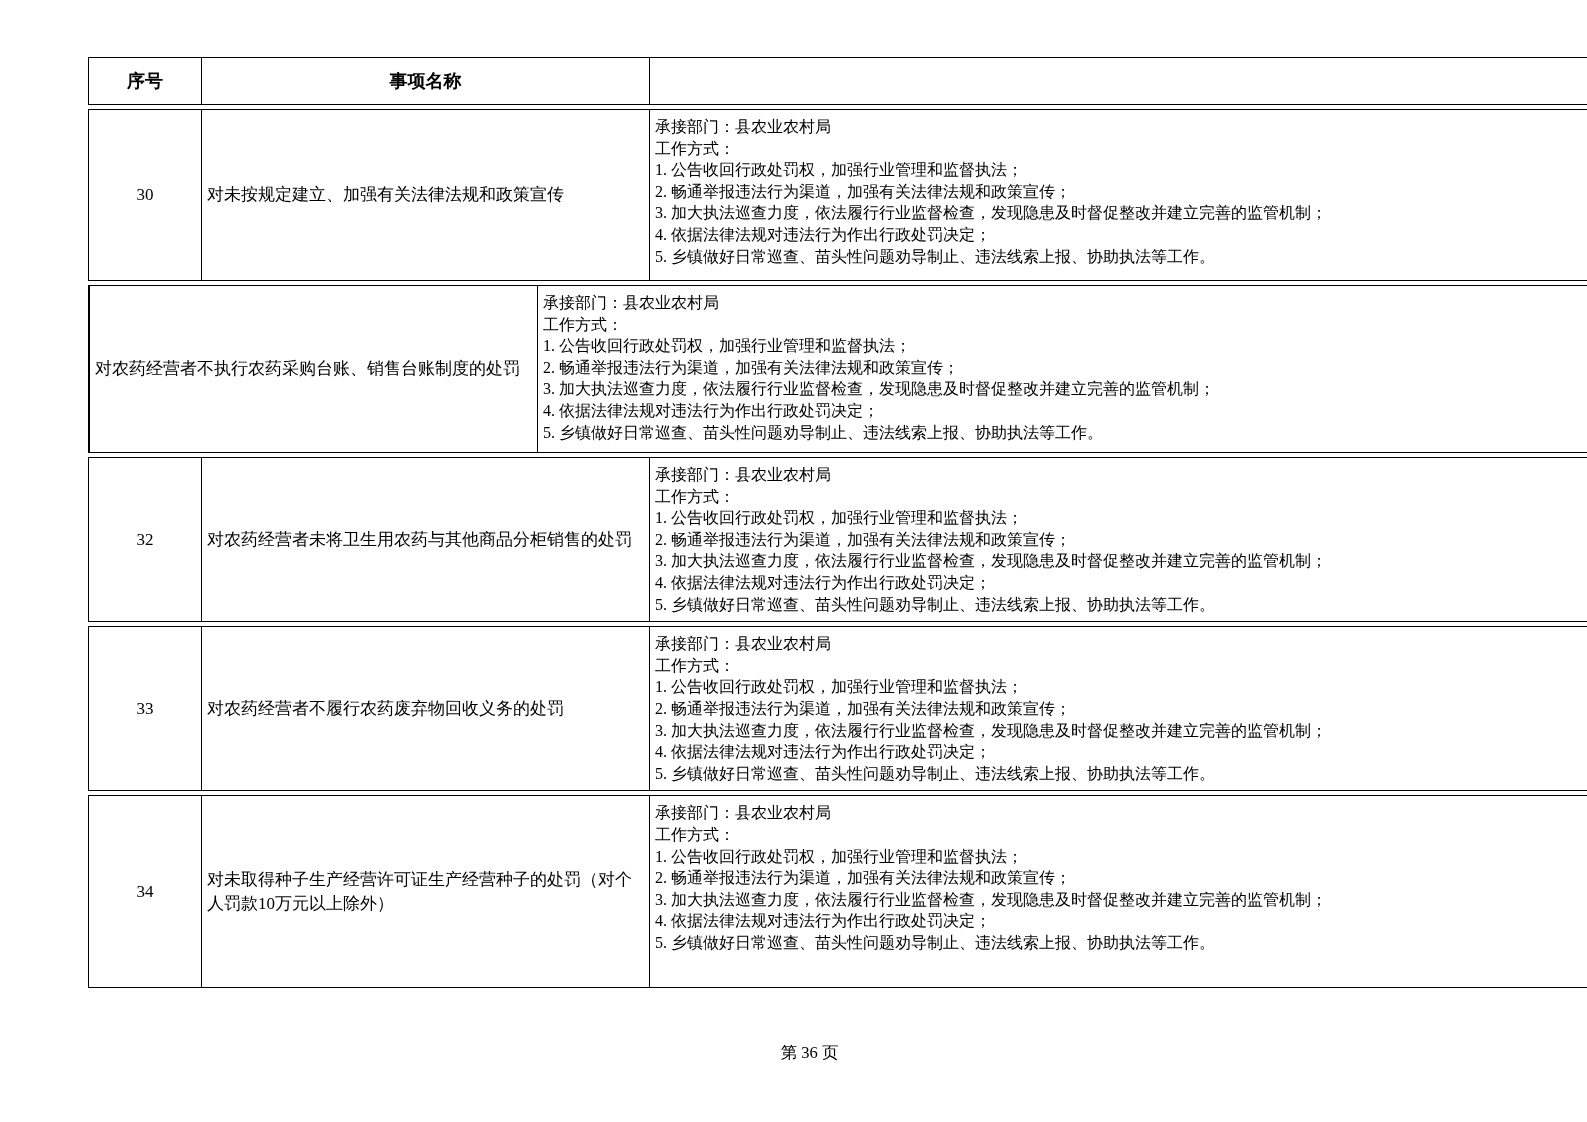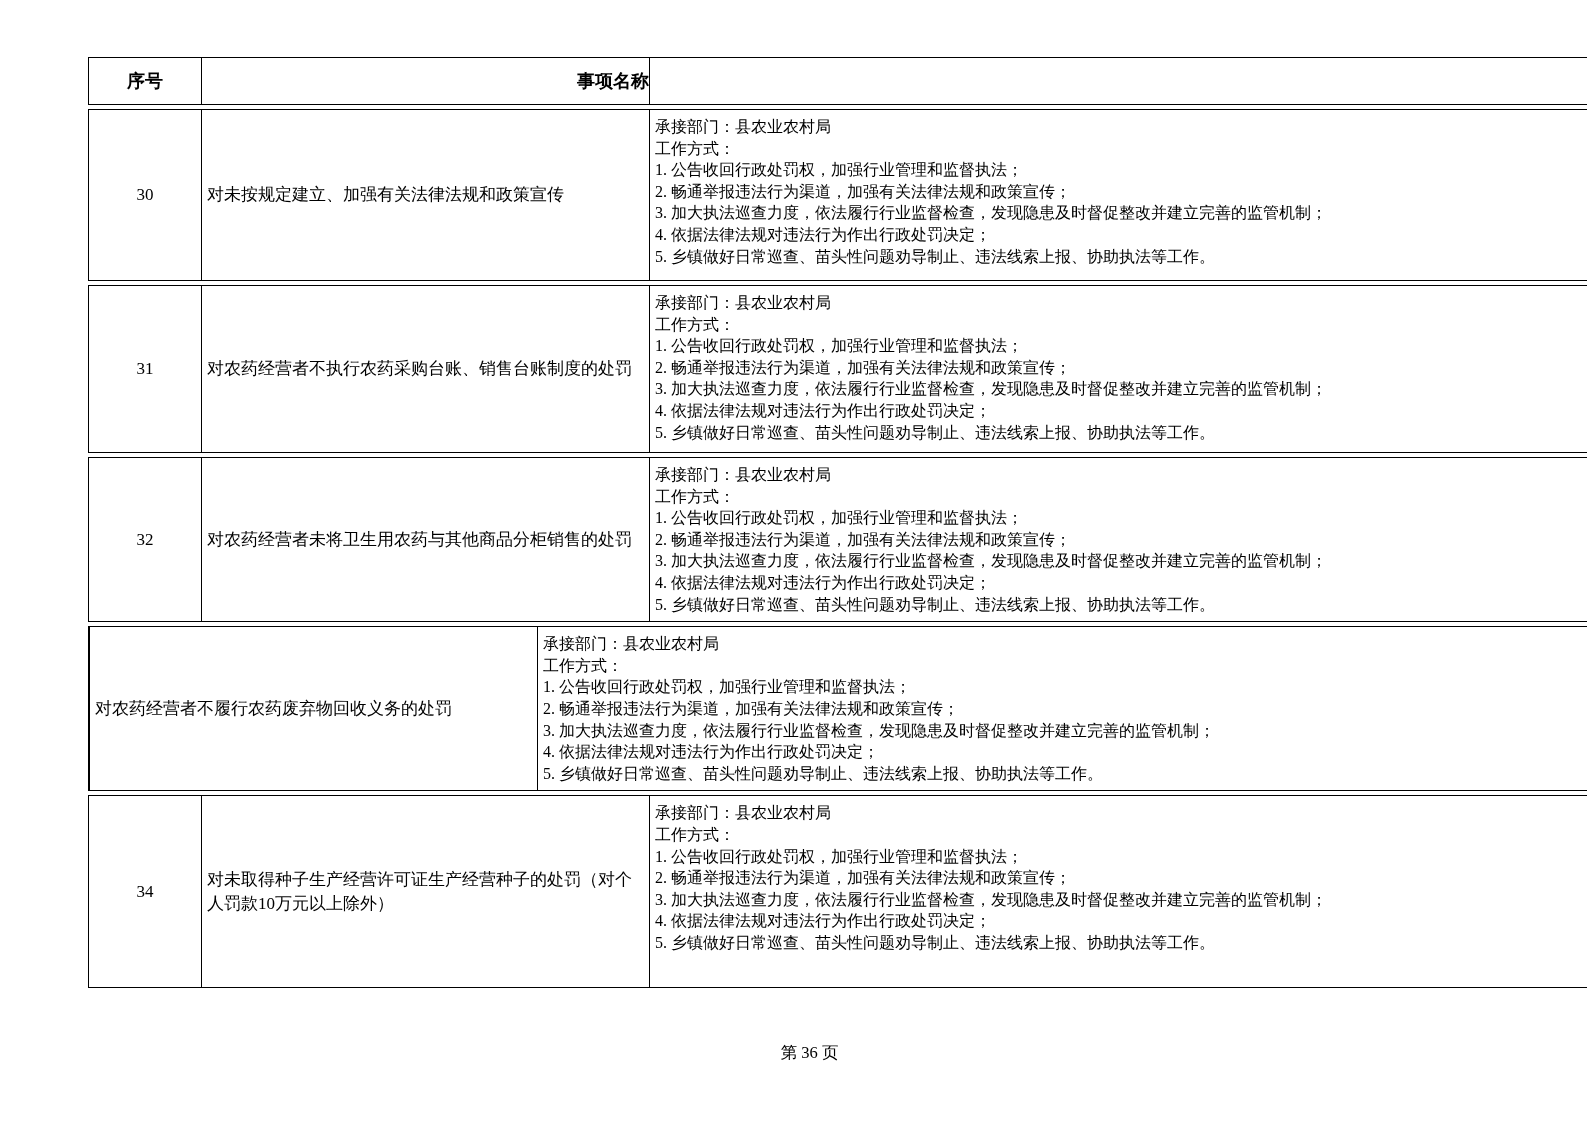--- a/index.html
+++ b/index.html
@@ -53,21 +53,21 @@
   }
   .c-detail {
     flex: 1 1 auto;
     display: flex;
     flex-direction: column;
     padding: 6px 12px 6px 5px;
     font-size: 16px;
     line-height: 21.6px;
   }
   .thead .c-name, .thead .c-detail {
-    justify-content: flex-end;
+    justify-content: center;
     align-items: center;
     padding: 0;
     text-align: center;
   }
   .detail-line { white-space: pre-wrap; }
   .footer {
     position: absolute;
     top: 1042px;
     left: 16px;
     width: 100%;
@@ -101,23 +101,20 @@
       <div class="detail-line">工作方式：</div>
       <div class="detail-line">1. 公告收回行政处罚权，加强行业管理和监督执法；</div>
       <div class="detail-line">2. 畅通举报违法行为渠道，加强有关法律法规和政策宣传；</div>
       <div class="detail-line">3. 加大执法巡查力度，依法履行行业监督检查，发现隐患及时督促整改并建立完善的监管机制；</div>
       <div class="detail-line">4. 依据法律法规对违法行为作出行政处罚决定；</div>
       <div class="detail-line">5. 乡镇做好日常巡查、苗头性问题劝导制止、违法线索上报、协助执法等工作。</div>
     </div>
   </div>
 
   <div class="trow r1">
-    <div class="c-no">
-      <span>31</span>
-    </div>
     <div class="c-name">
       <span>对农药经营者不执行农药采购台账、销售台账制度的处罚</span>
     </div>
     <div class="c-detail">
       <div class="detail-line">承接部门：县农业农村局</div>
       <div class="detail-line">工作方式：</div>
       <div class="detail-line">1. 公告收回行政处罚权，加强行业管理和监督执法；</div>
       <div class="detail-line">2. 畅通举报违法行为渠道，加强有关法律法规和政策宣传；</div>
       <div class="detail-line">3. 加大执法巡查力度，依法履行行业监督检查，发现隐患及时督促整改并建立完善的监管机制；</div>
       <div class="detail-line">4. 依据法律法规对违法行为作出行政处罚决定；</div>
@@ -137,20 +134,23 @@
       <div class="detail-line">工作方式：</div>
       <div class="detail-line">1. 公告收回行政处罚权，加强行业管理和监督执法；</div>
       <div class="detail-line">2. 畅通举报违法行为渠道，加强有关法律法规和政策宣传；</div>
       <div class="detail-line">3. 加大执法巡查力度，依法履行行业监督检查，发现隐患及时督促整改并建立完善的监管机制；</div>
       <div class="detail-line">4. 依据法律法规对违法行为作出行政处罚决定；</div>
       <div class="detail-line">5. 乡镇做好日常巡查、苗头性问题劝导制止、违法线索上报、协助执法等工作。</div>
     </div>
   </div>
 
   <div class="trow r3">
+    <div class="c-no">
+      <span>33</span>
+    </div>
     <div class="c-name">
       <span>对农药经营者不履行农药废弃物回收义务的处罚</span>
     </div>
     <div class="c-detail">
       <div class="detail-line">承接部门：县农业农村局</div>
       <div class="detail-line">工作方式：</div>
       <div class="detail-line">1. 公告收回行政处罚权，加强行业管理和监督执法；</div>
       <div class="detail-line">2. 畅通举报违法行为渠道，加强有关法律法规和政策宣传；</div>
       <div class="detail-line">3. 加大执法巡查力度，依法履行行业监督检查，发现隐患及时督促整改并建立完善的监管机制；</div>
       <div class="detail-line">4. 依据法律法规对违法行为作出行政处罚决定；</div>

